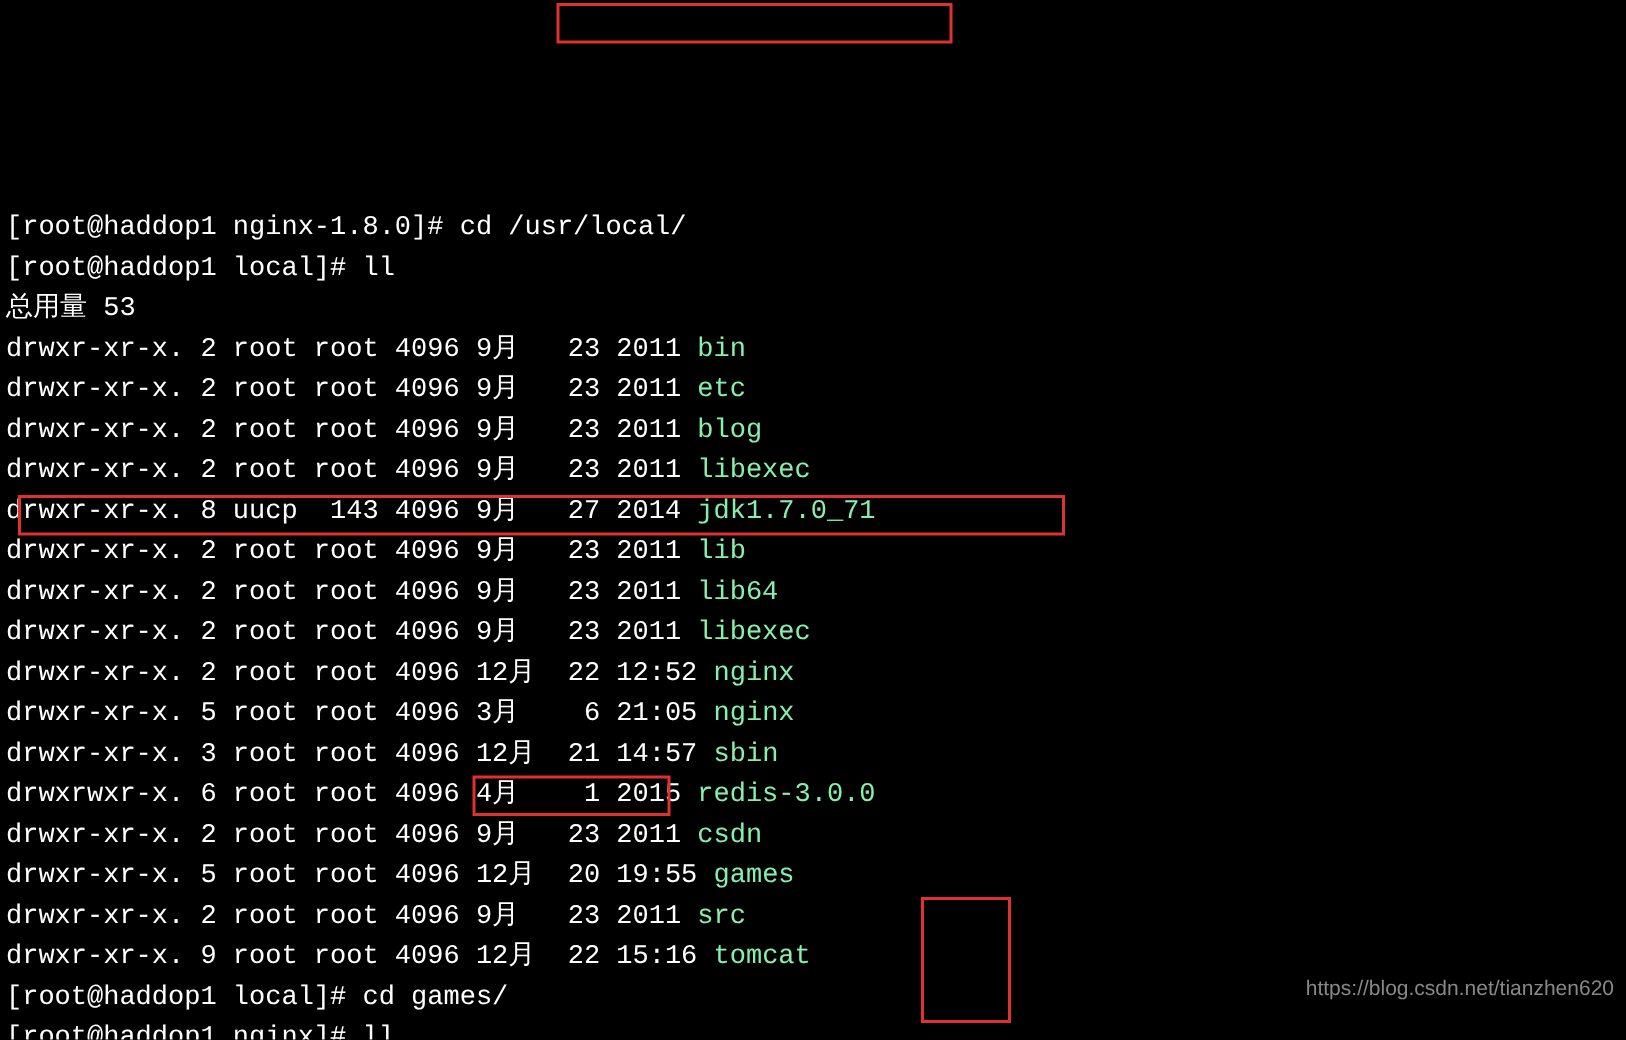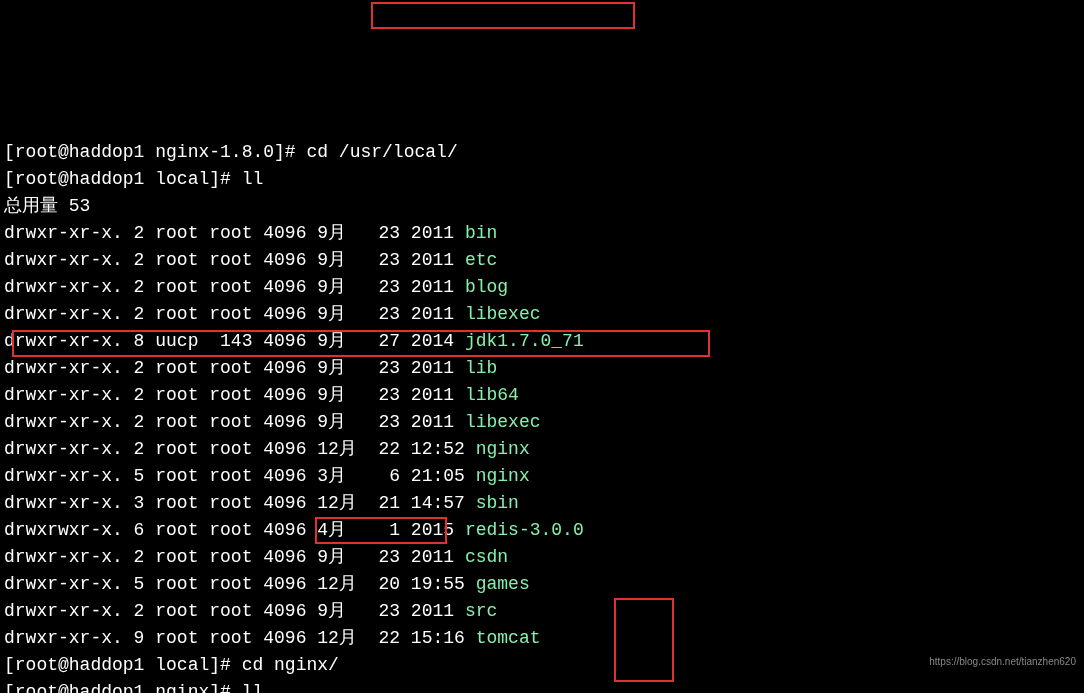--- a/index.html
+++ b/index.html
@@ -34,21 +34,21 @@
     }
     .box1 { left: 371px; top: 2px; width: 264px; height: 27px; }
     .box2 { left: 12px; top: 330px; width: 698px; height: 27px; }
     .box3 { left: 315px; top: 517px; width: 132px; height: 27px; }
     .box4 { left: 614px; top: 598px; width: 60px; height: 84px; }
     .watermark {
       position: absolute;
       right: 8px;
       bottom: 24px;
       color: #888;
-      font-size: 10px;
+      font-size: 14px;
       font-family: Arial, sans-serif;
     }
   </style>
 </head>
 <body>
 
 
 
 <div class="terminal">
 <span class="line"><span>[root@haddop1 nginx-1.8.0]# </span><span>cd /usr/local/</span></span>
@@ -63,21 +63,21 @@
 <span class="line">drwxr-xr-x. 2 root root 4096 9月   23 2011 <span class="dirname">lib64</span></span>
 <span class="line">drwxr-xr-x. 2 root root 4096 9月   23 2011 <span class="dirname">libexec</span></span>
 <span class="line">drwxr-xr-x. 2 root root 4096 12月  22 12:52 <span class="dirname">nginx</span></span>
 <span class="line">drwxr-xr-x. 5 root root 4096 3月    6 21:05 <span class="dirname">nginx</span></span>
 <span class="line">drwxr-xr-x. 3 root root 4096 12月  21 14:57 <span class="dirname">sbin</span></span>
 <span class="line">drwxrwxr-x. 6 root root 4096 4月    1 2015 <span class="dirname">redis-3.0.0</span></span>
 <span class="line">drwxr-xr-x. 2 root root 4096 9月   23 2011 <span class="dirname">csdn</span></span>
 <span class="line">drwxr-xr-x. 5 root root 4096 12月  20 19:55 <span class="dirname">games</span></span>
 <span class="line">drwxr-xr-x. 2 root root 4096 9月   23 2011 <span class="dirname">src</span></span>
 <span class="line">drwxr-xr-x. 9 root root 4096 12月  22 15:16 <span class="dirname">tomcat</span></span>
-</div><span class="line"><span>[root@haddop1 local]# </span><span>cd nginx/</span></span>
+</div><span class="line"><span>[root@haddop1 local]# </span><span>cd games/</span></span>
 <span class="line"><span>[root@haddop1 nginx]# </span><span>ll</span></span>
 
 
 </div>
 
 <div class="red-box box1"></div>
 <div class="red-box box2"></div>
 <div class="red-box box3"></div>
 <div class="red-box box4"></div>
 

